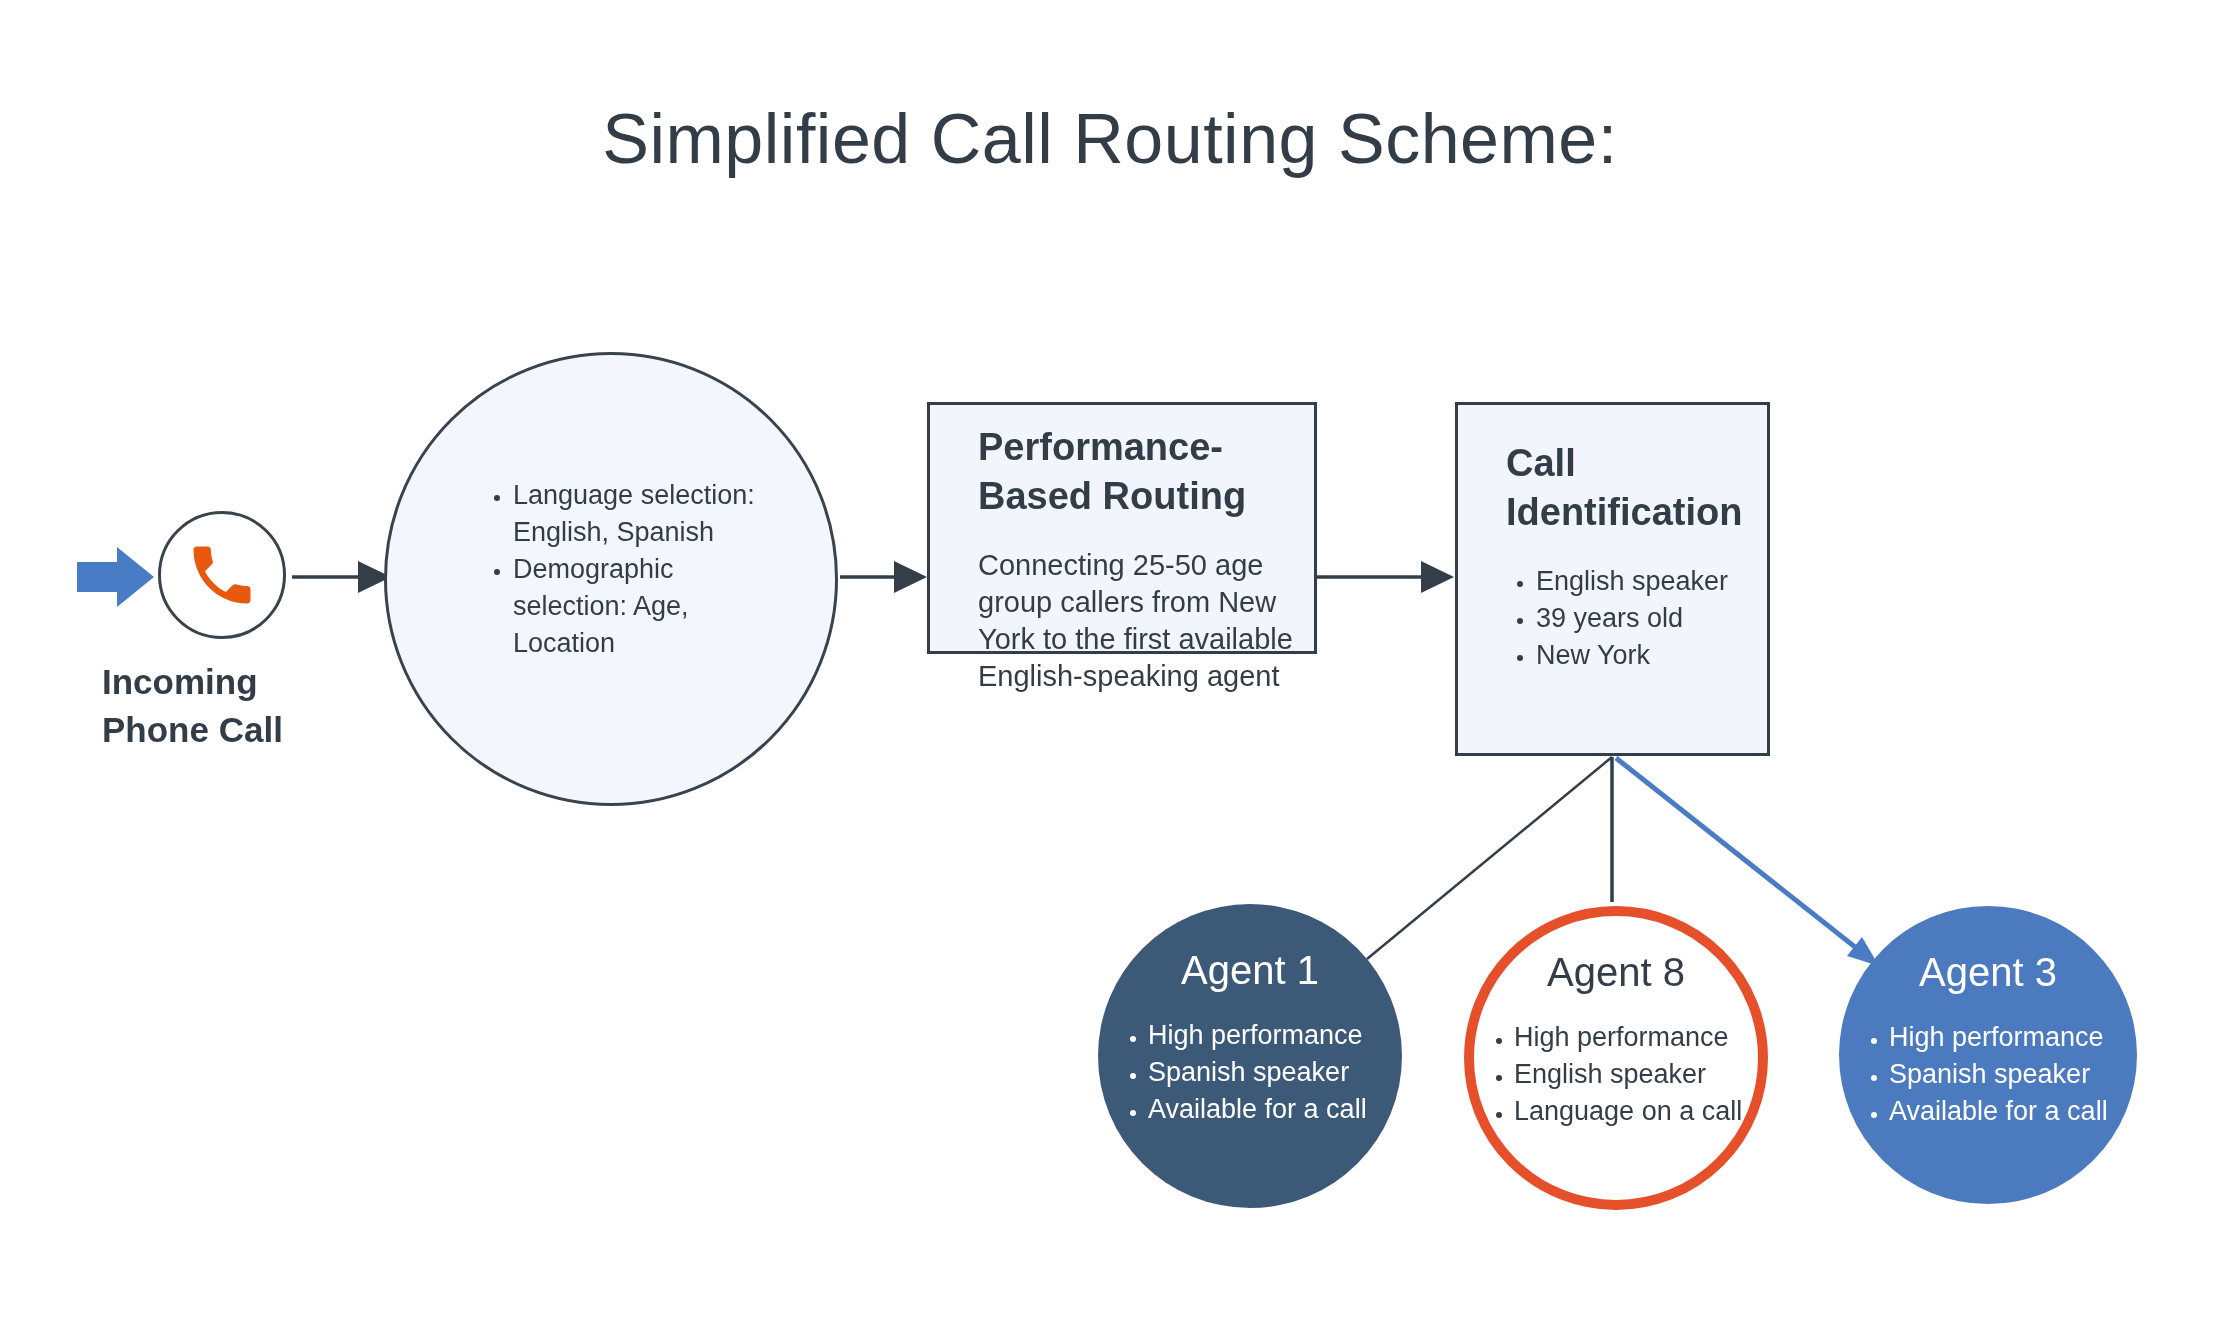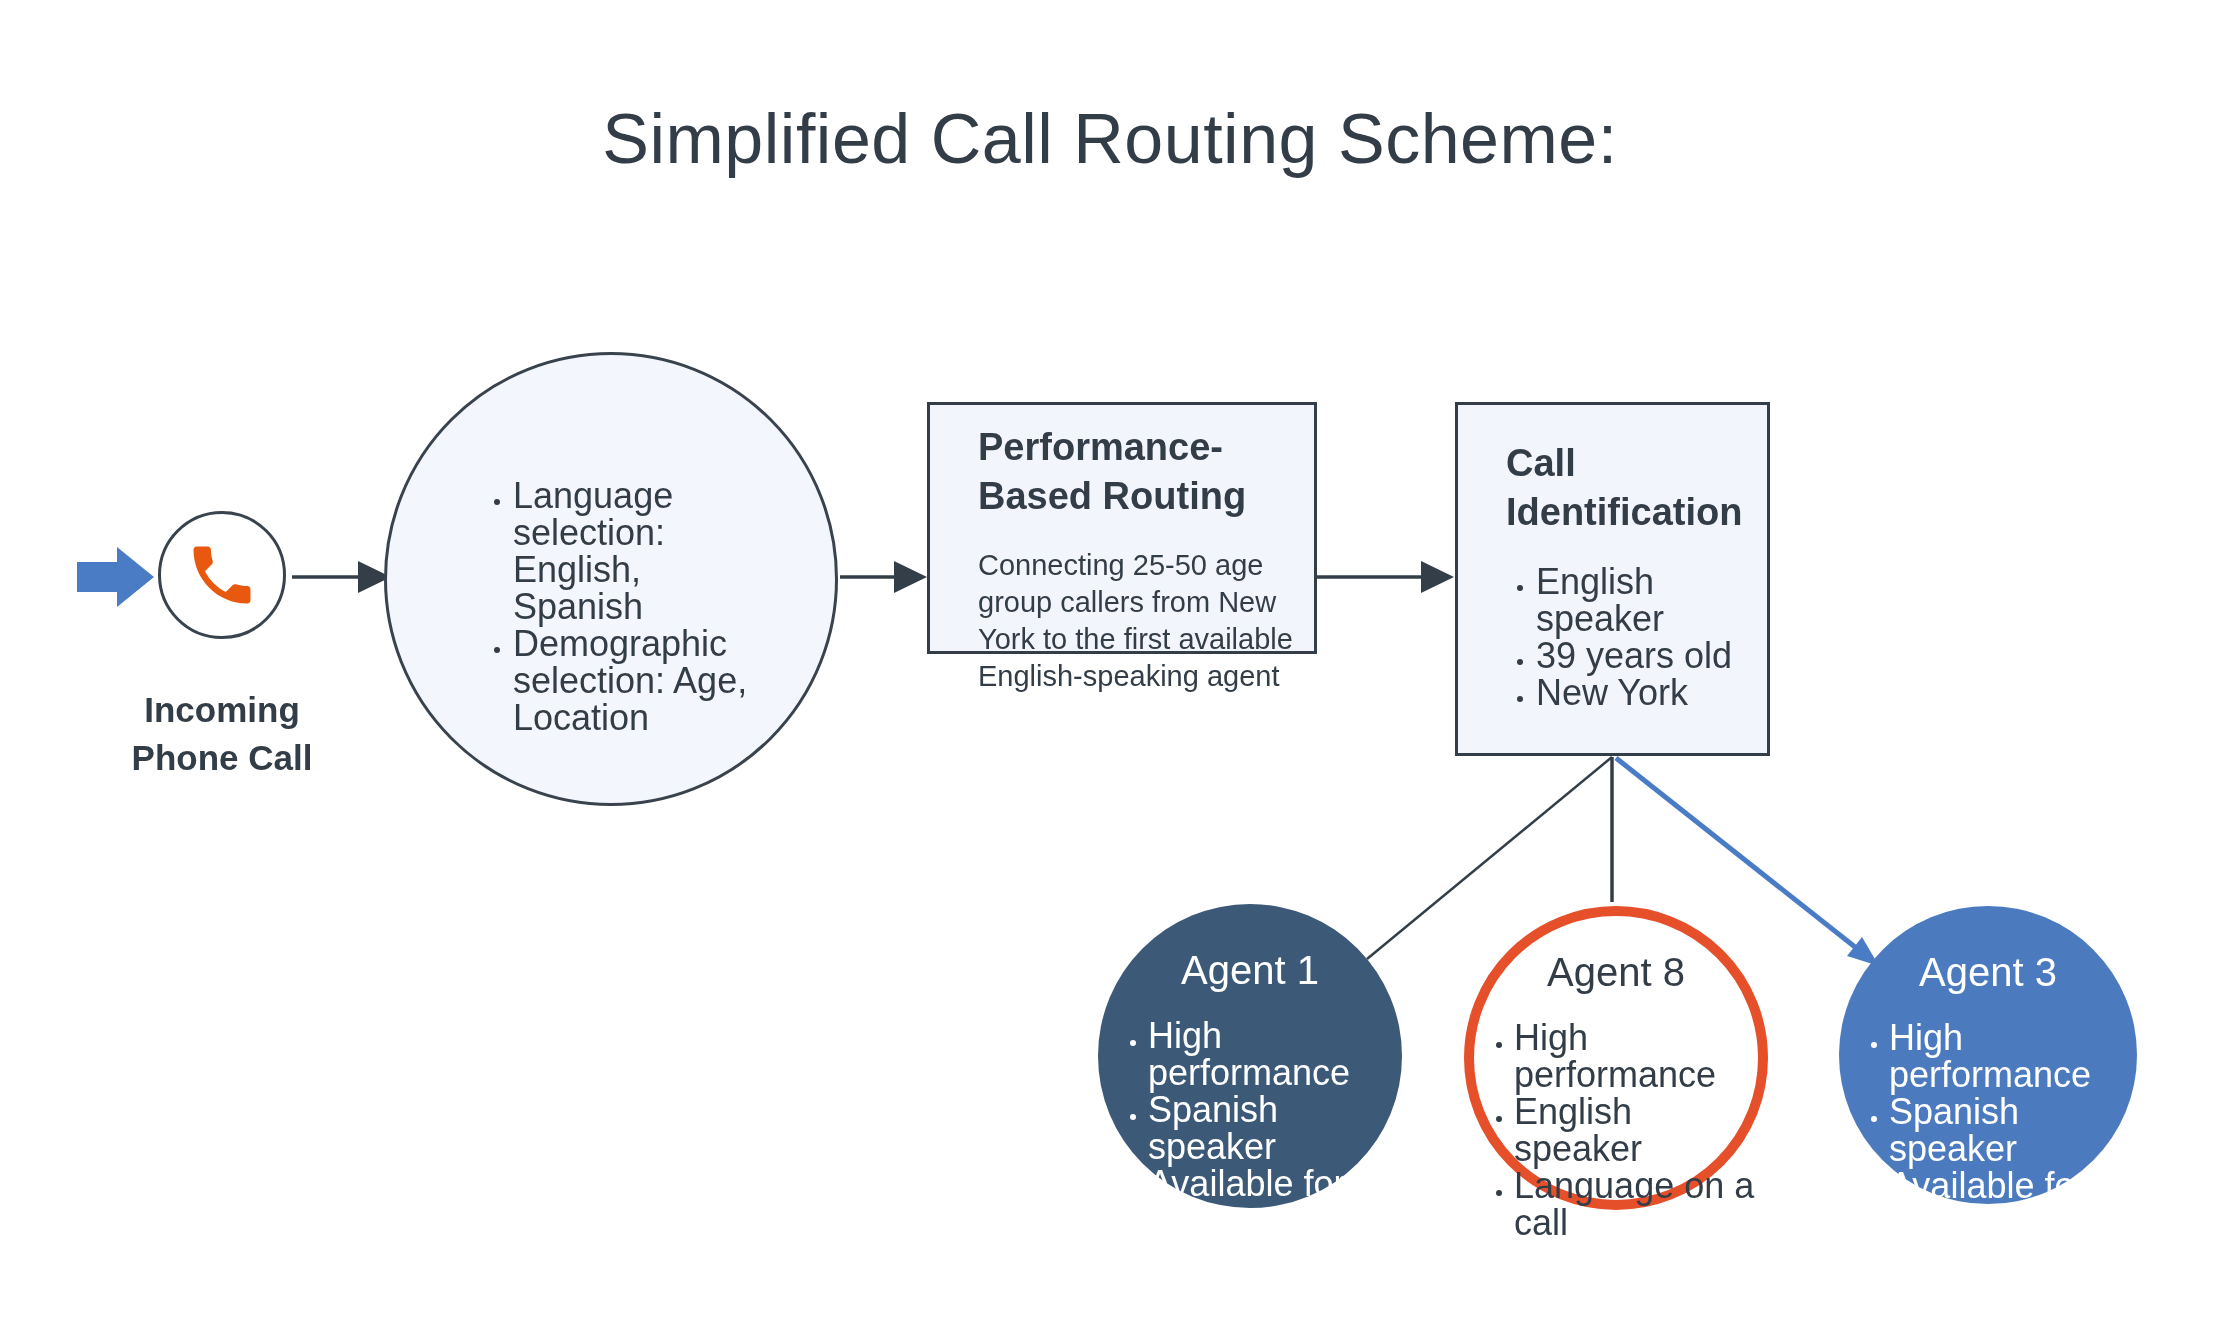--- a/index.html
+++ b/index.html
@@ -21,32 +21,32 @@
 
   .title{position:absolute;left:0;top:96px;width:100%;text-align:center;
          font-size:70px;line-height:87px;font-weight:400;letter-spacing:0.5px;color:var(--ink);}
 
   .connectors{position:absolute;left:0;top:0;}
 
   .phone-node{position:absolute;left:158px;top:511px;width:128px;height:128px;border-radius:50%;
               background:#fff;border:3px solid var(--node_line);box-sizing:border-box;
               display:flex;align-items:center;justify-content:center;}
   .phone-node svg{width:76px;height:76px;fill:var(--phone_orange);}
-  .phone-label{position:absolute;left:102px;top:658px;width:240px;text-align:center;
-               font-size:35px;font-weight:600;line-height:48px;color:var(--ink);margin-top:28px;}
+  .phone-label{position:absolute;left:102px;top:658px;width:240px;
+               font-size:35px;font-weight:600;line-height:48px;color:var(--ink);}
 
   .ivr{position:absolute;left:384px;top:352px;width:454px;height:454px;border-radius:50%;
        background:var(--circle_fill);border:3px solid var(--node_line);box-sizing:border-box;}
   .ivr .node-body{position:absolute;left:96px;top:98px;width:292px;}
 
   .node-title{font-weight:700;font-size:38px;line-height:49px;color:var(--ink);}
   .node-text{font-size:29px;line-height:37px;color:var(--ink);margin:26px 0 0;}
 
   ul.bullets{list-style:disc outside;margin:24px 0 0;padding-left:30px;
-             font-size:36px;line-height:37px;color:var(--ink);}
+             font-size:27px;line-height:37px;color:var(--ink);}
   ul.bullets li{margin:0;}
   ul.bullets li::marker{color:var(--ink);font-size:20px;}
 
   .box{position:absolute;background:var(--panel_fill);border:3px solid var(--connector);box-sizing:border-box;}
   .perf{left:927px;top:402px;width:390px;height:252px;padding:18px 0 0 48px;}
   .perf .node-title{width:290px;}
   .perf .node-text{width:324px;}
   .callid{left:1455px;top:402px;width:315px;height:354px;padding:34px 0 0 48px;}
   .callid .node-title{width:252px;}
   .callid ul.bullets{margin-top:26px;width:230px;}

